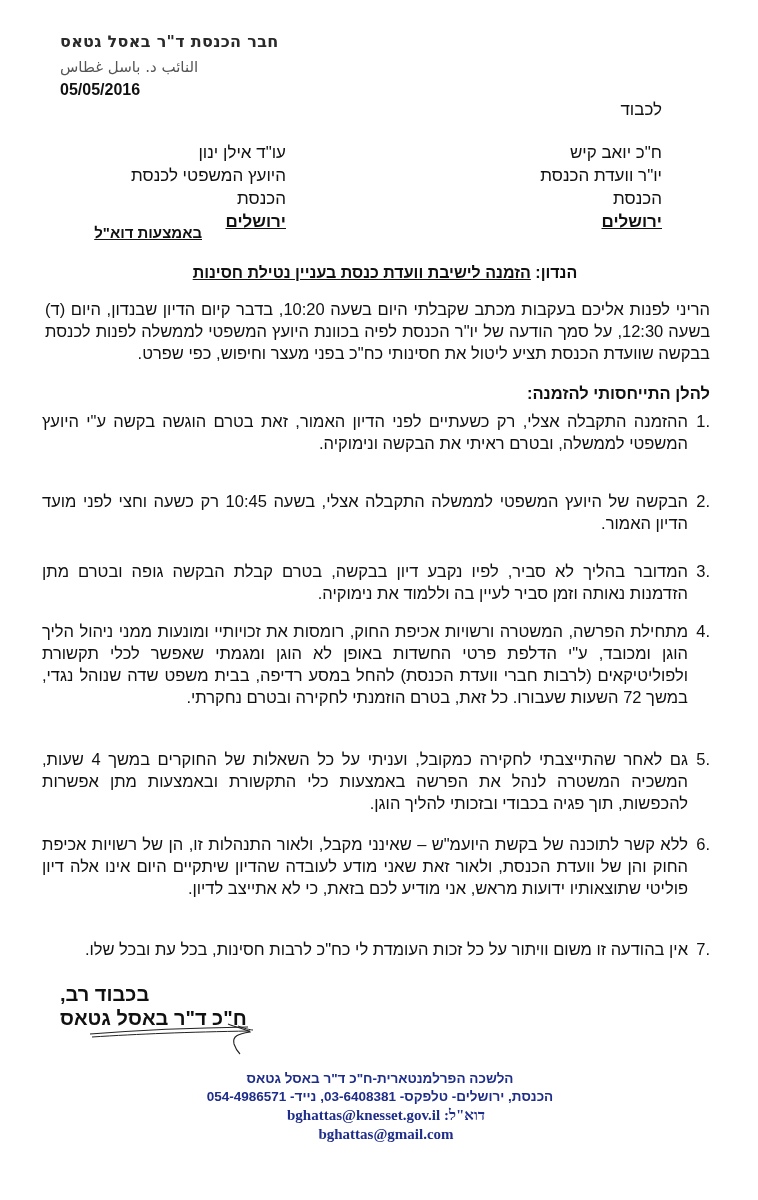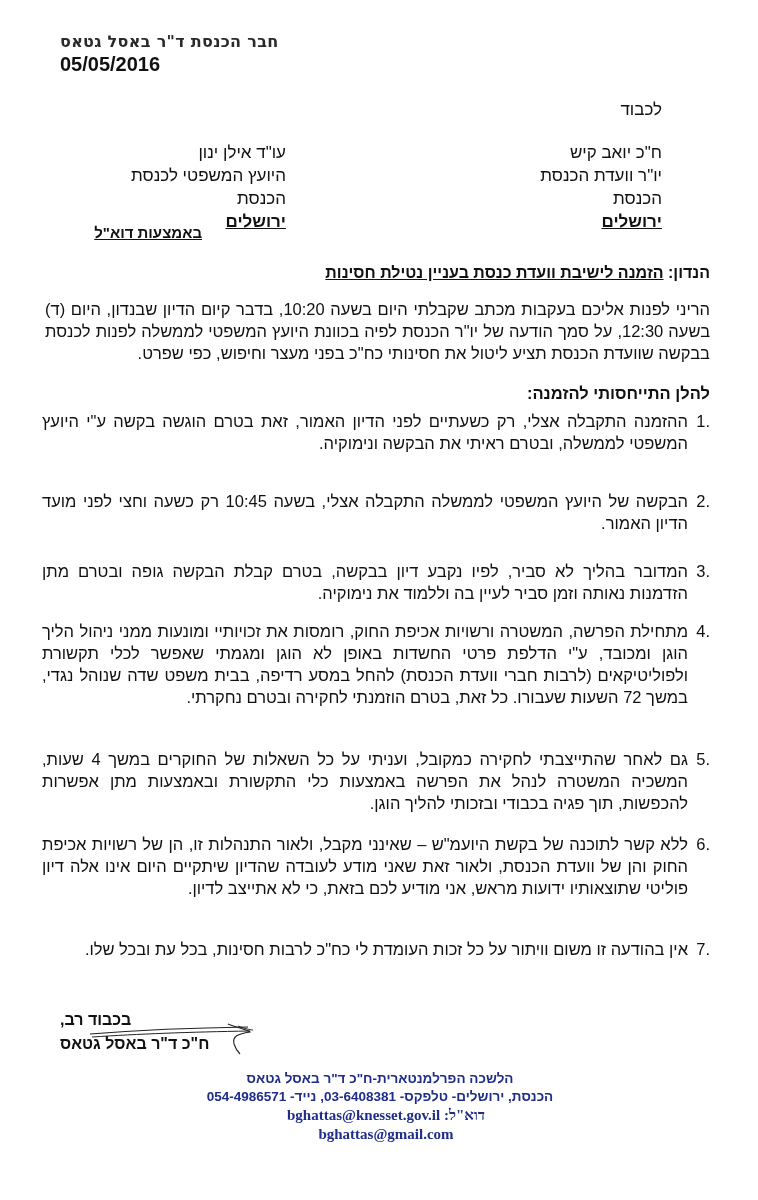--- a/index.html
+++ b/index.html
@@ -5,56 +5,57 @@
     html, body { margin: 0; padding: 0; background: #ffffff; }
     body { width: 758px; height: 1200px; position: relative; overflow: hidden; color: #111; font-family: "Liberation Sans", "DejaVu Sans", sans-serif; }
     .page { position: absolute; left: 0; top: 0; width: 758px; height: 1200px; }
     .abs { position: absolute; }
     .rtl { direction: rtl; text-align: right; }
 
     
     .hdr { left: 60px; top: 30px; width: 260px; direction: rtl; text-align: left; }
     .hdr .he-name { font-family: "DejaVu Sans", sans-serif; font-weight: bold; font-size: 16px; color: #2a2a2a; letter-spacing: 0.3px; line-height: 24px; text-align: left; }
     .hdr .ar-name { font-family: "DejaVu Sans", sans-serif; font-size: 15px; color: #555; line-height: 26px; text-align: left; }
-    .hdr .date { font-family: "Liberation Sans", sans-serif; font-weight: bold; font-size: 20px; color: #111; line-height: 20px; text-align: left; direction: ltr; }
+    .hdr .date { font-family: "Liberation Sans", sans-serif; font-weight: bold; font-size: 16px; color: #111; line-height: 20px; text-align: left; direction: ltr; }
 
     .salute { right: 96px; top: 100px; font-size: 17px; }
 
     .addr { top: 141px; font-size: 17px; line-height: 23px; }
     .addr-right { right: 96px; width: 230px; }
     .addr-left { right: 472px; width: 230px; }
     .addr .city { font-weight: bold; text-decoration: underline; }
 
     .via { right: 556px; top: 224px; font-weight: bold; font-size: 15px; text-decoration: underline; }
 
-    .subject { left: 60px; width: 650px; top: 264px; text-align: right; direction: rtl; font-size: 16px; font-weight: bold; }
+    .subject { left: 60px; width: 650px; top: 264px; text-align: center; direction: rtl; font-size: 16px; font-weight: bold; }
     .subject .u { text-decoration: underline; }
 
     .body { right: 48px; width: 665px; font-size: 16.5px; line-height: 22px; direction: rtl; text-align: justify; text-align-last: right; }
     .intro { top: 298px; margin-left: 24px; }
     .list-title { right: 48px; top: 384px; font-weight: bold; font-size: 16.5px; direction: rtl; }
 
     .item { position: absolute; right: 48px; width: 668px; direction: rtl; font-size: 16.5px; line-height: 22px; }
     .item .num { position: absolute; right: 0; top: 0; width: 24px; text-align: right; direction: ltr; }
     .item .txt { margin-right: 22px; text-align: justify; text-align-last: right; }
 
-    .closing { left: 60px; top: 1008px; direction: rtl; text-align: left; font-weight: bold; font-size: 16px; line-height: 24px; width: 240px; }
+    .closing { left: 60px; top: 982px; direction: rtl; text-align: left; font-weight: bold; font-size: 20px; line-height: 24px; width: 240px; }
     .signature { left: 88px; top: 1022px; }
 
     .footer { left: 150px; width: 460px; top: 1070px; text-align: center; color: #1e2d8a; font-weight: bold; font-size: 13.5px; line-height: 18px; direction: rtl; }
     .footer .email { font-family: "Liberation Serif", serif; font-size: 15px; line-height: 19px; }
     .ltr { direction: ltr; unicode-bidi: embed; padding-left: 12px; }
   </style>
 </head>
 <body>
 
 <div class="page">
 
   <div class="abs hdr">
     <div class="he-name">חבר הכנסת ד"ר באסל גטאס</div>
+    <div class="ar-name">النائب د. باسل غطاس</div>
     <div class="date">05/05/2016</div>
   </div>
 
   <div class="abs salute rtl">לכבוד</div>
 
   <div class="abs addr addr-right rtl">
     <div>ח"כ יואב קיש</div>
     <div>יו"ר וועדת הכנסת</div>
     <div>הכנסת</div>
     <div class="city"><span>ירושלים</span></div>

